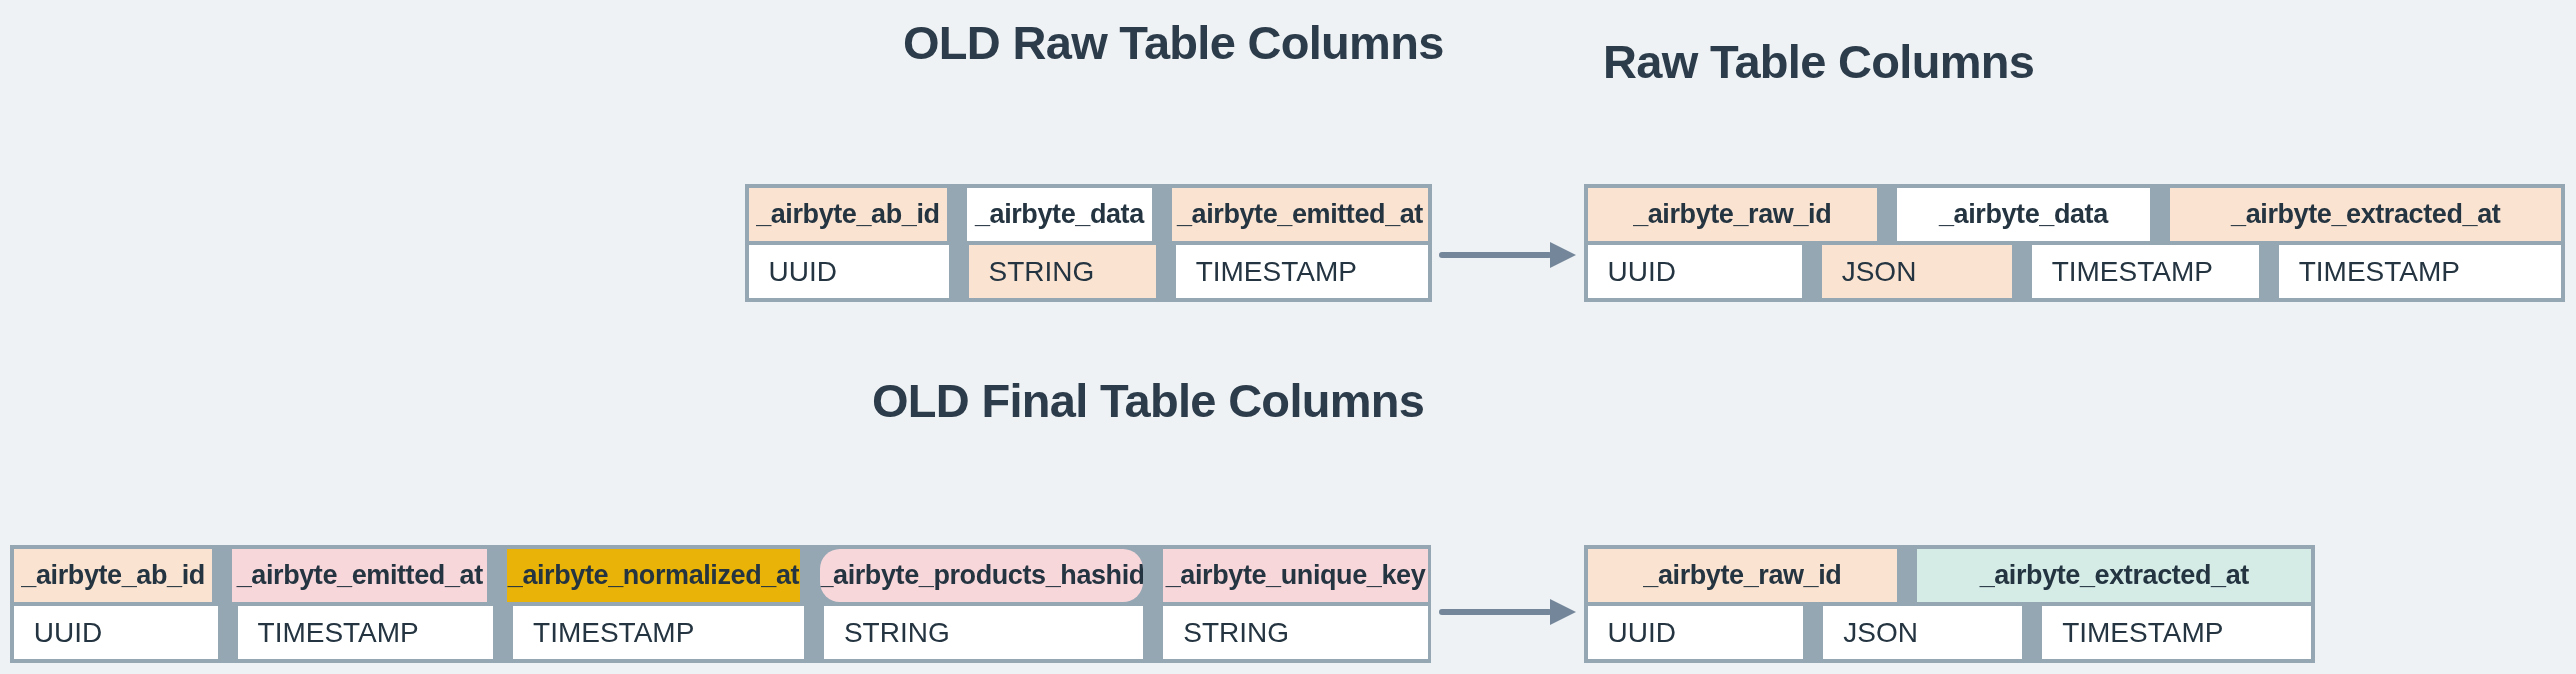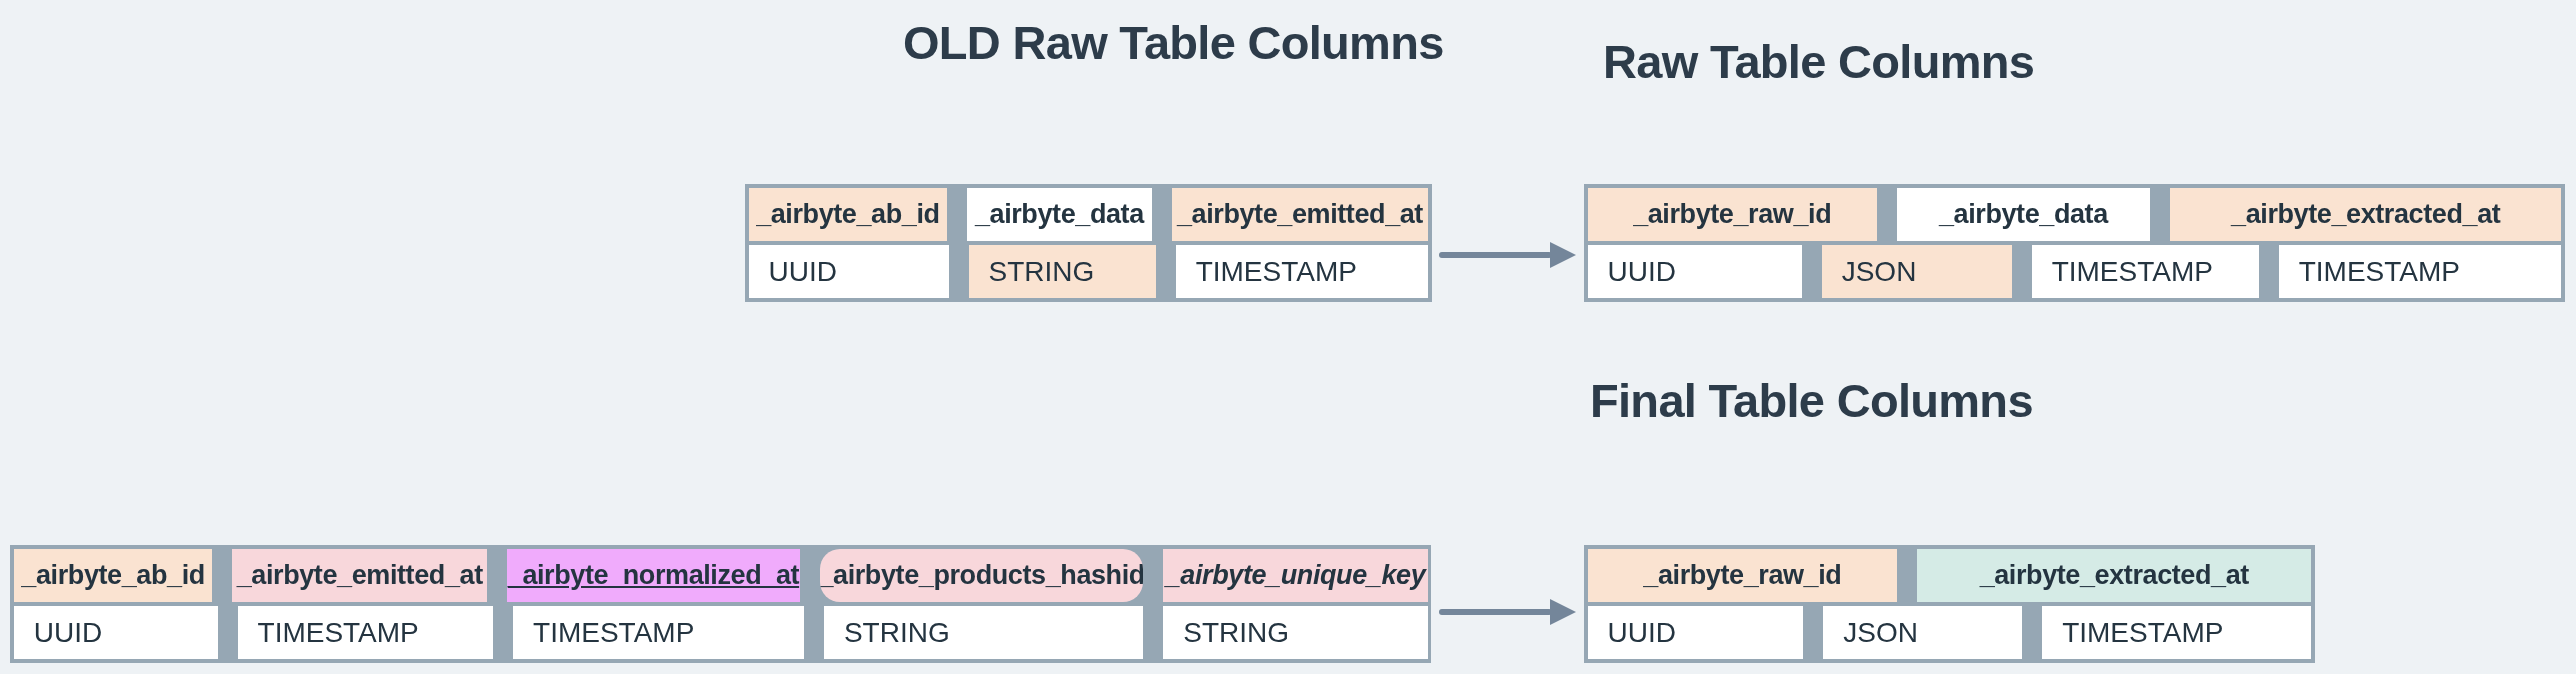--- a/index.html
+++ b/index.html
@@ -85,21 +85,21 @@
     margin-left: -1.5px;
   }
 </style>
 </head>
 <body>
 
 <div class="canvas">
 
   <div class="title" style="left:903px; top:16px;">OLD Raw Table Columns</div>
   <div class="title" style="left:1603px; top:16px;margin-top:19px;">Raw Table Columns</div>
-  <div class="title" style="left:1590px; top:374px;">Final Table Columns</div>
+  <div class="title" style="left:872px; top:374px;">OLD Final Table Columns</div>
 
   <div class="tbl" style="left:745px; top:184px; width:687px;">
     <div class="row">
       <div class="cell head" style="flex: 293 1 0%; background-color: rgb(250, 227, 209);">_airbyte_ab_id</div>
       <div class="cell head" style="flex: 272 1 0%; background-color: rgb(255, 255, 255);">_airbyte_data</div>
       <div class="cell head" style="flex: 379 1 0%; background-color: rgb(250, 227, 209);">_airbyte_emitted_at</div>
     </div>
     <div class="row">
       <div class="cell val" style="flex: 293 1 0%; background-color: rgb(255, 255, 255);">UUID</div>
       <div class="cell val" style="flex: 272 1 0%; background-color: rgb(250, 227, 209);">STRING</div>
@@ -123,23 +123,23 @@
       <div class="cell val" style="flex: 275 1 0%; background-color: rgb(250, 227, 209);">JSON</div>
       <div class="cell val" style="flex: 335 1 0%; background-color: rgb(255, 255, 255);">TIMESTAMP</div>
       <div class="cell val" style="flex: 425 1 0%; background-color: rgb(255, 255, 255);">TIMESTAMP</div>
     </div>
   </div>
 
   <div class="tbl" style="left:10.2px; top:545px; width:1421px;">
     <div class="row">
       <div class="cell head" style="flex: 291 1 0%; background-color: rgb(250, 227, 209);">_airbyte_ab_id</div>
       <div class="cell head" style="flex: 373 1 0%; background-color: rgb(248, 215, 219);">_airbyte_emitted_at</div>
-      <div class="cell head" style="flex: 429 1 0%; background-color: #f0abfc; text-decoration: underline;">_airbyte_normalized_at</div>
+      <div class="cell head" style="flex: 429 1 0%; background-color: #eab308;">_airbyte_normalized_at</div>
       <div class="cell head" style="flex: 474 1 0%; background-color: rgb(248, 215, 219); border-radius: 20px;">_airbyte_products_hashid</div>
-      <div class="cell head" style="flex: 387 1 0%; background-color: rgb(248, 215, 219); font-style: italic;">_airbyte_unique_key</div>
+      <div class="cell head" style="flex: 387 1 0%; background-color: rgb(248, 215, 219);">_airbyte_unique_key</div>
     </div>
     <div class="row">
       <div class="cell val" style="flex: 291 1 0%; background-color: rgb(255, 255, 255);">UUID</div>
       <div class="cell val" style="flex: 373 1 0%; background-color: rgb(255, 255, 255);">TIMESTAMP</div>
       <div class="cell val" style="flex: 429 1 0%; background-color: rgb(255, 255, 255);">TIMESTAMP</div>
       <div class="cell val" style="flex: 474 1 0%; background-color: rgb(255, 255, 255);">STRING</div>
       <div class="cell val" style="flex: 387 1 0%; background-color: rgb(255, 255, 255);">STRING</div>
     </div>
   </div>
 

